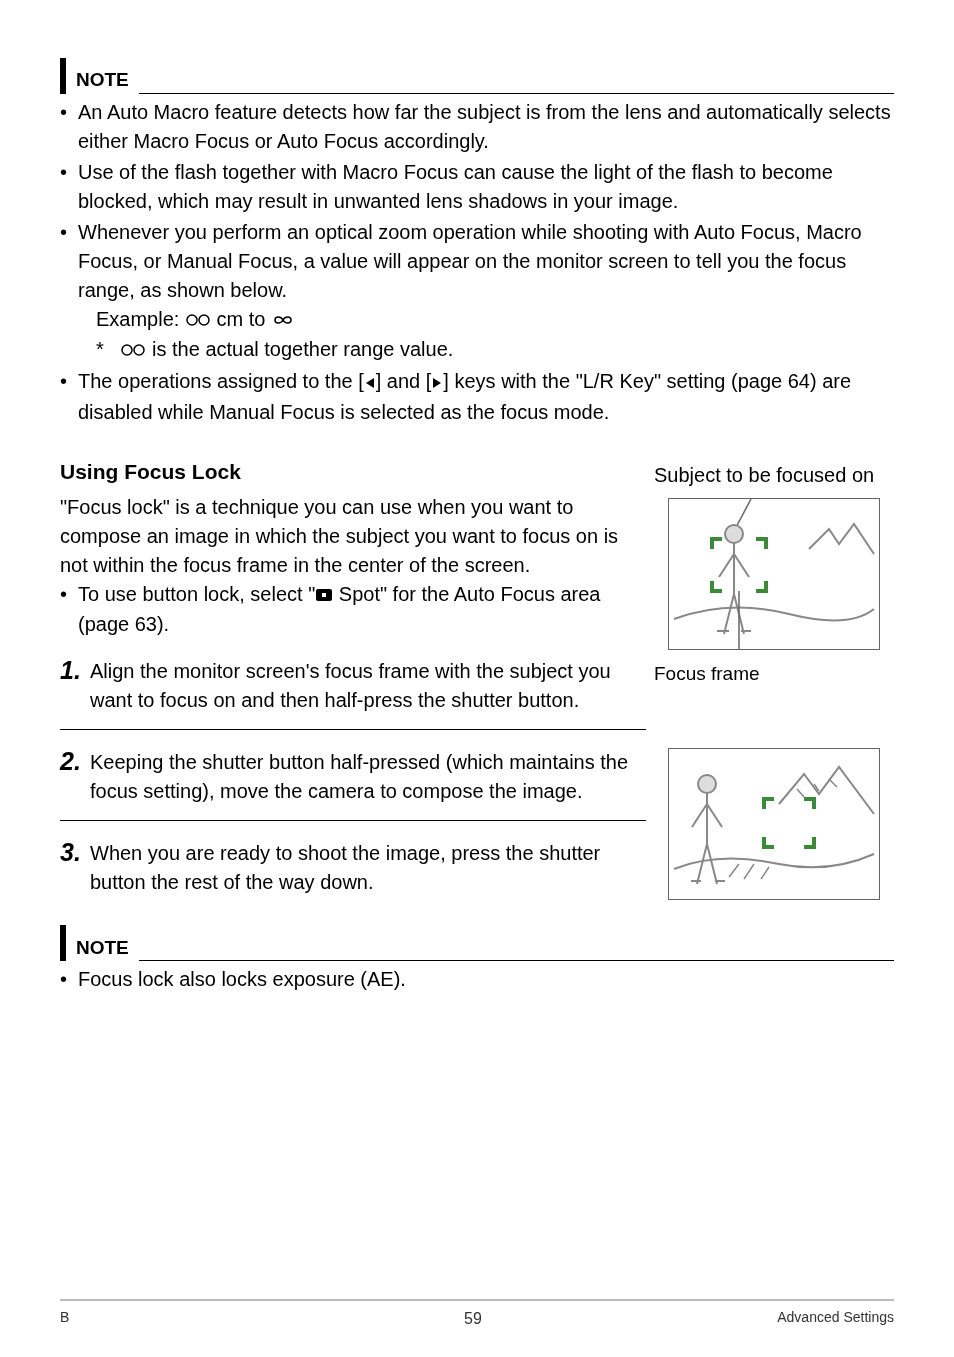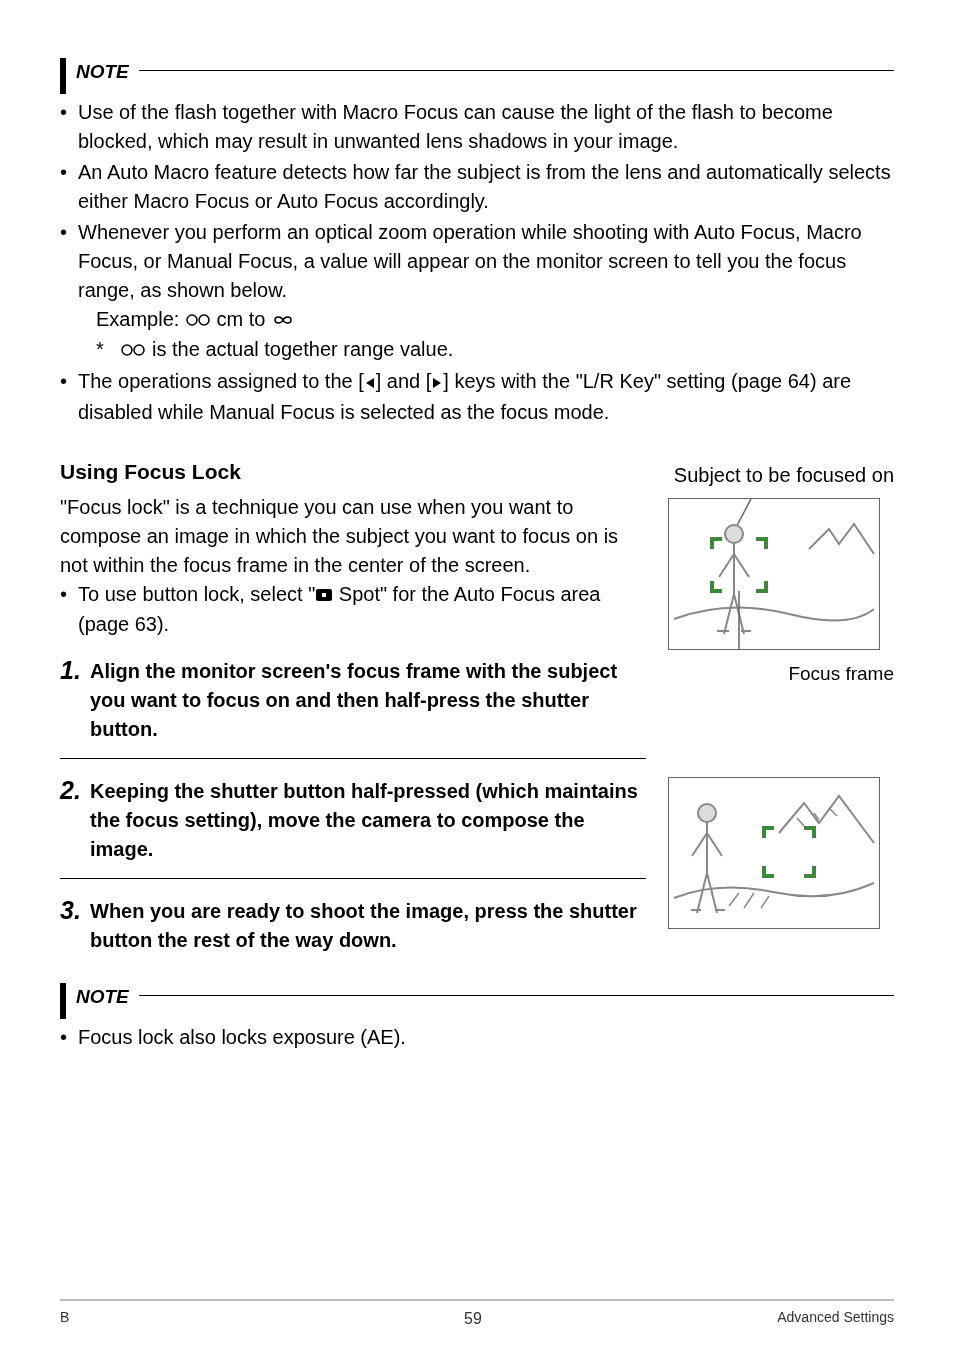--- a/index.html
+++ b/index.html
@@ -13,24 +13,23 @@
     width: 954px;
     height: 1357px;
     box-sizing: border-box;
     padding: 50px 60px 30px 60px;
     position: relative;
     font-size: 20px;
     line-height: 1.45;
   }
   .note-head {
     display: flex;
-    align-items: flex-start;
+    align-items: flex-end;
     margin-top: 8px;
     margin-bottom: 4px;
-    font-style: italic;
   }
   .note-bar {
     width: 6px;
     height: 36px;
     background: #000;
     margin-right: 10px;
     display: inline-block;
   }
   .note-text {
     font-weight: bold;
@@ -66,40 +65,40 @@
   }
   .two-col {
     display: flex;
     gap: 8px;
   }
   .left {
     flex: 1;
   }
   .right {
     width: 240px;
-    text-align: right;
+    text-align: left;
   }
   .step {
     display: flex;
     margin-top: 18px;
     padding-bottom: 14px;
   }
   .step-rule {
     border-bottom: 1.5px solid #000;
   }
   .step-num {
     font-style: italic;
     font-weight: bold;
     font-size: 25px;
     width: 30px;
     flex-shrink: 0;
     line-height: 1.1;
   }
   .step-body {
-    font-weight: bold;
+    font-weight: normal;
     font-size: 20px;
   }
   .page-footer {
     position: absolute;
     left: 60px;
     right: 60px;
     bottom: 30px;
     border-top: 2px solid #bbb;
     display: flex;
     justify-content: space-between;
@@ -139,22 +138,22 @@
 
 <div class="page">
 
   <div class="note-head">
     <span class="note-bar"></span>
     <span class="note-text">NOTE</span>
     <span class="note-line"></span>
   </div>
 
   <ul class="bullets">
+    <li><span>An Auto Macro feature detects how far the subject is from the lens and automatically selects either Macro Focus or Auto Focus accordingly.</span></li>
     <li><span>Use of the flash together with Macro Focus can cause the light of the flash to become blocked, which may result in unwanted lens shadows in your image.</span></li>
-    <li><span>An Auto Macro feature detects how far the subject is from the lens and automatically selects either Macro Focus or Auto Focus accordingly.</span></li>
     <li>
       <span>Whenever you perform an optical zoom operation while shooting with Auto Focus, Macro Focus, or Manual Focus, a value will appear on the monitor screen to tell you the focus range, as shown below.</span>
       <div class="indent">
         <span>Example: </span>
         <span class="glyph">
           <svg width="26" height="14">
               <circle cx="7" cy="7" r="5" fill="none" stroke="#000" stroke-width="1.5"></circle>
               <circle cx="19" cy="7" r="5" fill="none" stroke="#000" stroke-width="1.5"></circle>
             </svg>
         </span>

